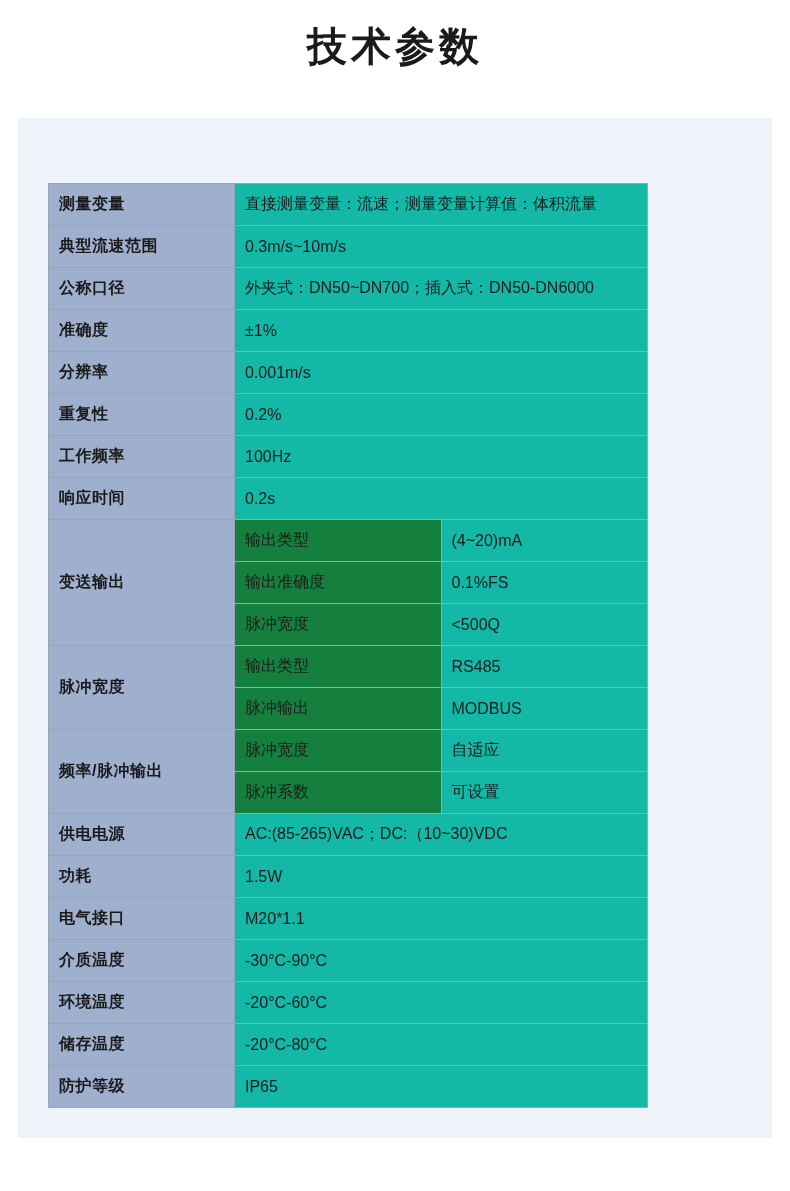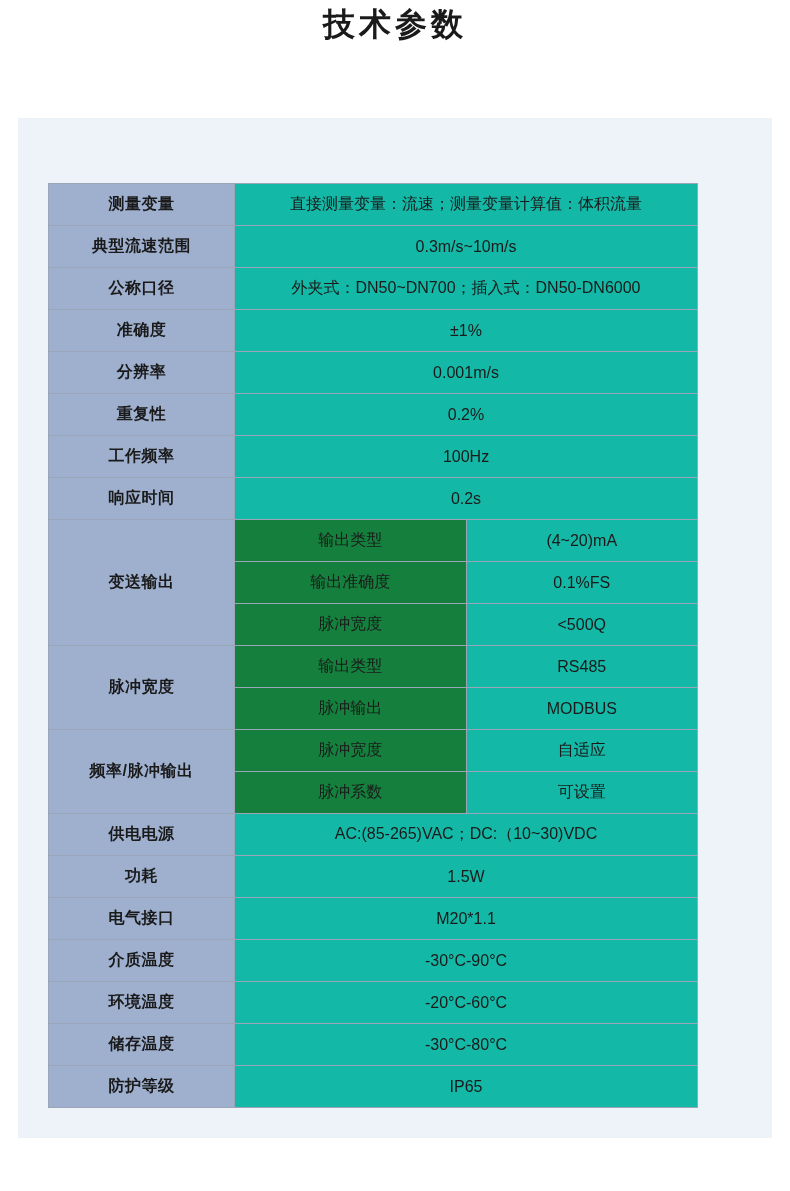--- a/index.html
+++ b/index.html
@@ -15,48 +15,47 @@
   }
   .page {
     position: relative;
     width: 790px;
     height: 1191px;
     background: #ffffff;
     box-sizing: border-box;
   }
   .title {
     text-align: center;
-    font-size: 32px;
+    font-size: 40px;
     font-weight: bold;
     color: #1a1a1a;
     letter-spacing: 4px;
-    padding-top: 2px;
+    padding-top: 18px;
     padding-bottom: 8px;
     line-height: 1.4;
   }
   .panel {
     position: absolute;
     left: 18px;
     top: 118px;
     width: 754px;
     height: 1020px;
     background: #eef3fa;
   }
   .table-wrap {
     position: absolute;
     left: 30px;
     top: 65px;
     width: 730px;
   }
   table.spec {
     border-collapse: collapse;
-    width: 650px;
+    width: 600px;
     table-layout: fixed;
     background: #ffffff;
-    text-align: center;
   }
   table.spec td {
     border: 1px solid #9aa6b8;
     height: 42px;
     padding: 0 10px;
     font-size: 16px;
     color: #1a1a1a;
     vertical-align: middle;
     box-sizing: border-box;
     overflow: hidden;
@@ -189,21 +188,21 @@
             <td class="val" colspan="2">-30°C-90°C</td>
           </tr>
 
           <tr>
             <td class="key">环境温度</td>
             <td class="val" colspan="2">-20°C-60°C</td>
           </tr>
 
           <tr>
             <td class="key">储存温度</td>
-            <td class="val" colspan="2">-30°C-80°C</td>
+            <td class="val" colspan="2">-20°C-80°C</td>
           </tr>
 
           <tr>
             <td class="key">防护等级</td>
             <td class="val" colspan="2">IP65</td>
           </tr>
 
         </tbody>
       </table>
     </div>

